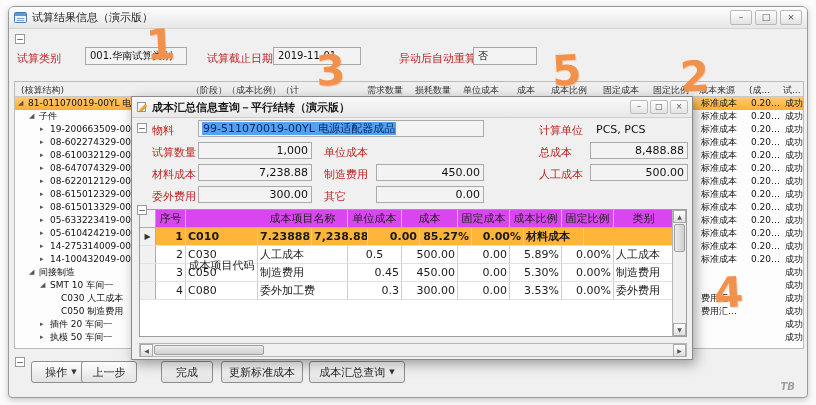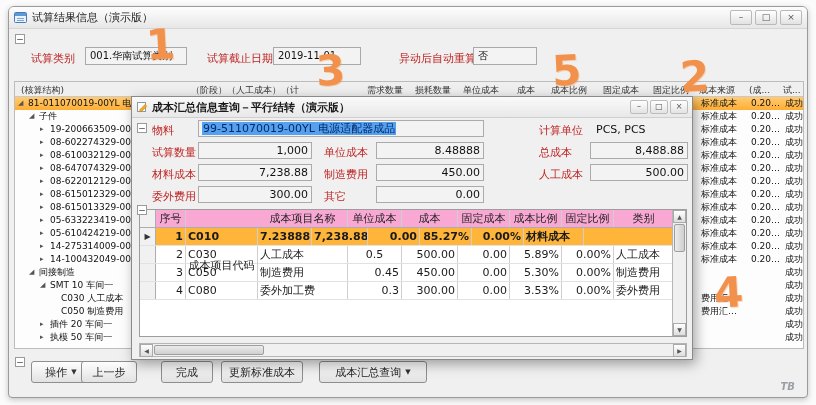--- a/index.html
+++ b/index.html
@@ -41,21 +41,21 @@
   .d-controls{margin-left:auto;display:flex;gap:2px}
   .d-btn{width:18px;height:14px;border:1px solid #bbb;background:linear-gradient(#fff,#e3e3e3);font-size:8px;line-height:12px;text-align:center;color:#555;border-radius:2px}
   .dlabel{position:absolute;font-size:11px;color:#bf2222;white-space:nowrap}
   .dfield{position:absolute;height:17px;background:#f3f3f3;border:1px solid #ababab;font-size:11px;line-height:15px;padding:0 3px;color:#111;white-space:nowrap;overflow:hidden}
   .dfield.num{text-align:right}
   .dtext{position:absolute;font-size:11px;color:#111;white-space:nowrap}
   .sel-text{background:#56a0f0;color:#002a66;padding:0 1px}
 
   .dtable{position:absolute;left:7px;top:112px;width:548px;height:128px;border:1px solid #9d9d9d;background:#fff;display:flex}
   .dgrid{width:534px;overflow:hidden;background:#fff}
-  .dhead{display:flex;height:18px;background:#f9a8d4;border-bottom:1px solid #adadad}
+  .dhead{display:flex;height:18px;background:#d946ef;border-bottom:1px solid #adadad}
   .dcell{flex:none;padding:0 2px;font-size:11px;line-height:17px;overflow:hidden;white-space:nowrap;border-right:1px solid #cfcfcf;height:100%}
   .dhead .dcell{text-align:center;color:#222}
   .drow{display:flex;height:18px;background:#fff;border-bottom:1px solid #e2e2e2}
   .drow.sel{background:#ffb53a;font-weight:bold}
   .selcell{background:#f1f1f1;border-right:1px solid #adadad;font-size:8px;color:#333;text-align:center}
   .a-r{text-align:right}.a-l{text-align:left}.a-c{text-align:center}
   .vscroll{width:14px;background:#f0f0f0;border-left:1px solid #b5b5b5;position:relative}
   .sbtn{position:absolute;left:0;width:13px;height:13px;background:linear-gradient(#fff,#ddd);border:1px solid #aaa;font-size:6px;line-height:11px;text-align:center;color:#555}
   .vthumb{position:absolute;left:1px;top:14px;width:11px;height:28px;background:linear-gradient(90deg,#ececec,#cfcfcf);border:1px solid #9e9e9e;border-radius:2px}
   .hscroll{position:absolute;left:7px;top:246px;width:548px;height:14px;background:#f0f0f0;border:1px solid #b5b5b5}
@@ -80,31 +80,31 @@
     <span class="apptitle">试算结果信息（演示版）</span>
     <span class="win-controls">
       <span class="win-btn">–</span>
       <span class="win-btn">□</span>
       <span class="win-btn">×</span>
     </span>
   </div>
 
   <span class="collapse" style="left:6px;top:27px">−</span>
 
-  <span class="flabel" style="left:22px">试算类别</span>
+  <span class="flabel" style="left:8px">试算类别</span>
   <span class="ffield" style="left:76px;width:102px">001.华南试算类别</span>
   <span class="flabel" style="left:198px">试算截止日期</span>
   <span class="ffield" style="left:264px;width:88px">2019-11-01</span>
   <span class="flabel" style="left:390px">异动后自动重算</span>
   <span class="ffield" style="left:464px;width:64px">否</span>
 
   <div class="grid-panel">
     <div class="grid-header" id="grid-header">
         <span class="ghead" style="left: 6px;">(核算结构)</span>
-        <span class="ghead" style="left: 176px;">（阶段）（人工成本）（计</span>
+        <span class="ghead" style="left: 176px;">（阶段）（成本比例）（计</span>
         <span class="ghead" style="left: 352px;">需求数量</span>
         <span class="ghead" style="left: 400px; text-align: right;">损耗数量</span>
         <span class="ghead" style="left: 448px;">单位成本</span>
         <span class="ghead" style="left: 502px;">成本</span>
         <span class="ghead" style="left: 536px;">成本比例</span>
         <span class="ghead" style="left: 588px;">固定成本</span>
         <span class="ghead" style="left: 638px;">固定比例</span>
         <span class="ghead" style="left: 684px;">成本来源</span>
         <span class="ghead" style="left: 734px;">(成...</span>
         <span class="ghead" style="left: 768px;">试...</span>
@@ -139,21 +139,21 @@
   </button>
   <button class="tbtn" style="left:72px;width:56px">
     <span>上一步</span>
   </button>
   <button class="tbtn" style="left:152px;width:52px">
     <span>完成</span>
   </button>
   <button class="tbtn" style="left:212px;width:82px">
     <span>更新标准成本</span>
   </button>
-  <button class="tbtn" style="left:310px;width:108px">
+  <button class="tbtn" style="left:300px;width:96px">
     <span>成本汇总查询</span>
     <span class="caret">▼</span>
   </button>
   <span class="tb-mark">TB</span>
 
   <div class="dialog">
     <div class="dtitle">
       <span style="display:inline-flex">
         <svg width="12" height="12" viewBox="0 0 12 12">
             <rect x="1.5" y="1.5" width="8" height="9" fill="#fff" stroke="#8899aa"></rect>
@@ -171,21 +171,20 @@
     <span class="collapse" style="left:5px;top:26px">−</span>
 
     <span class="dlabel" style="left:20px;top:26px">物料</span>
     <span class="dfield" style="left:66px;top:23px;width:286px"><span class="sel-text">99-511070019-00YL 电源适配器成品</span></span>
     <span class="dlabel" style="left:407px;top:26px">计算单位</span>
     <span class="dtext" style="left:464px;top:26px">PCS, PCS</span>
 
     <span class="dlabel" style="left:20px;top:48px">试算数量</span>
     <span class="dfield num" style="left:66px;top:45px;width:114px">1,000</span>
     <span class="dlabel" style="left:192px;top:48px">单位成本</span>
-    <span class="dfield num" style="left:244px;top:45px;width:108px">8.48888</span>
     <span class="dlabel" style="left:407px;top:48px">总成本</span>
     <span class="dfield num" style="left:458px;top:45px;width:98px">8,488.88</span>
 
     <span class="dlabel" style="left:20px;top:70px">材料成本</span>
     <span class="dfield num" style="left:66px;top:67px;width:114px">7,238.88</span>
     <span class="dlabel" style="left:192px;top:70px">制造费用</span>
     <span class="dfield num" style="left:244px;top:67px;width:108px">450.00</span>
     <span class="dlabel" style="left:407px;top:70px">人工成本</span>
     <span class="dfield num" style="left:458px;top:67px;width:98px">500.00</span>
 

